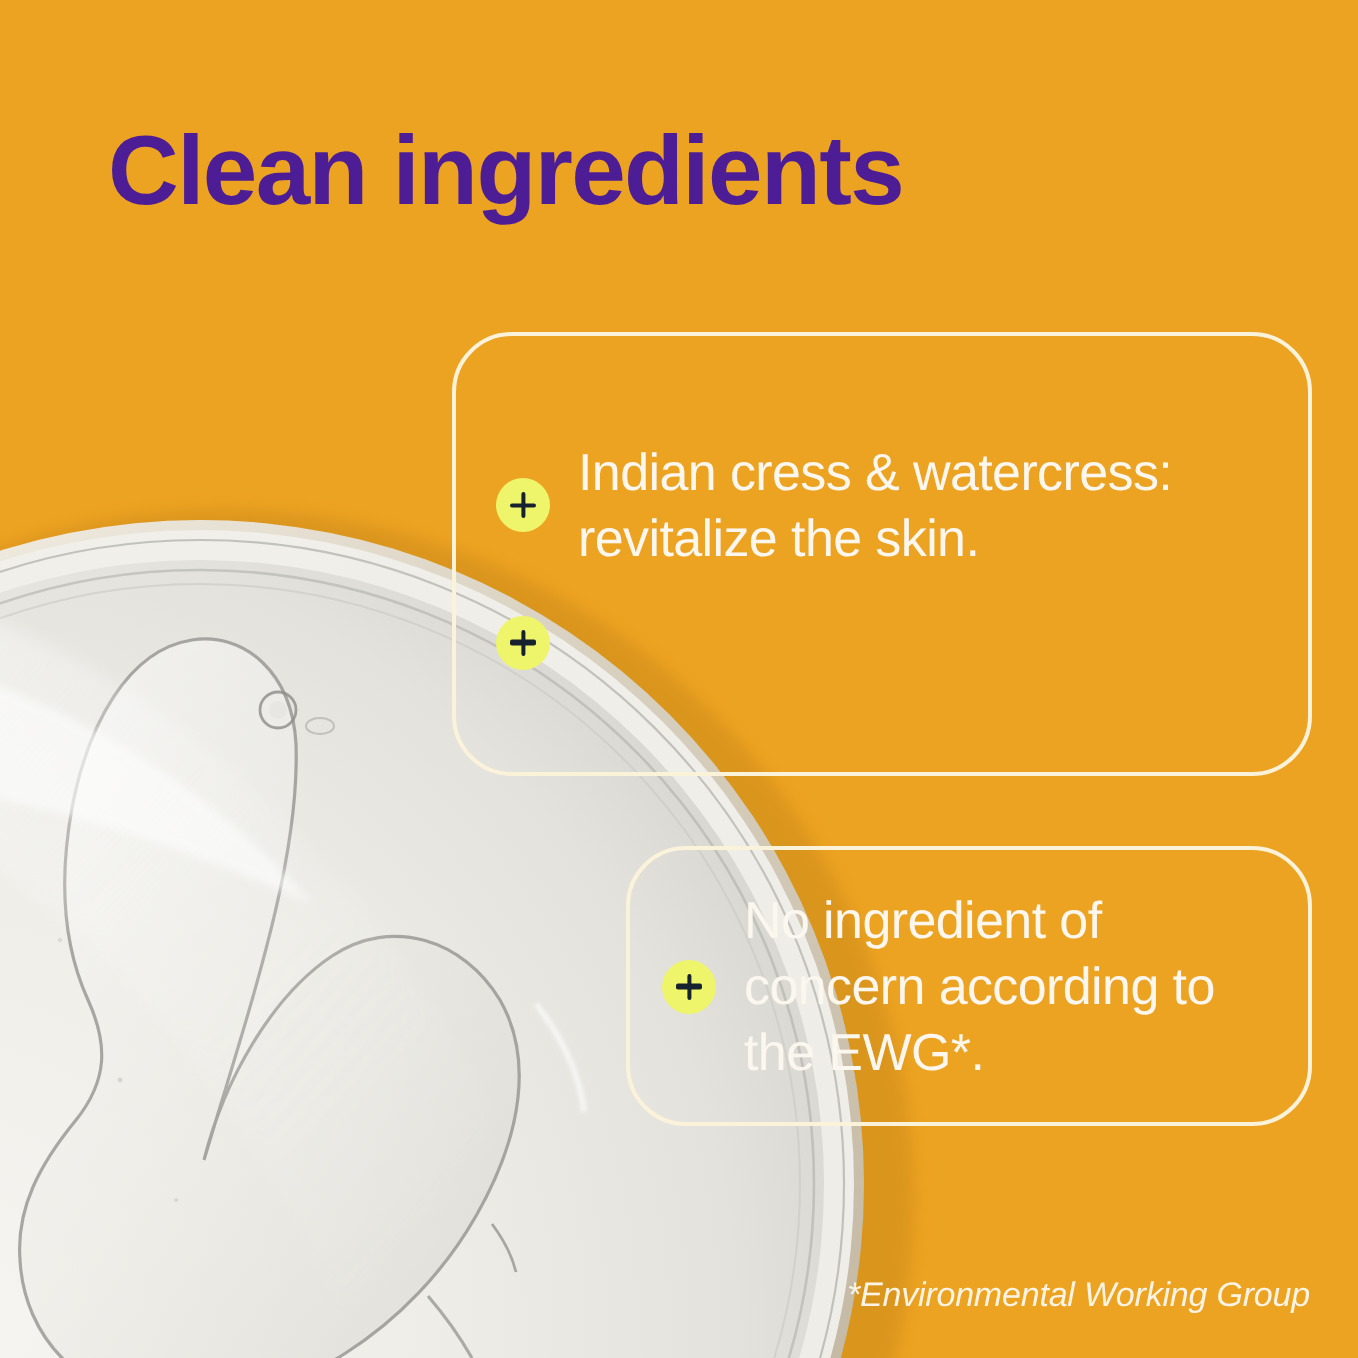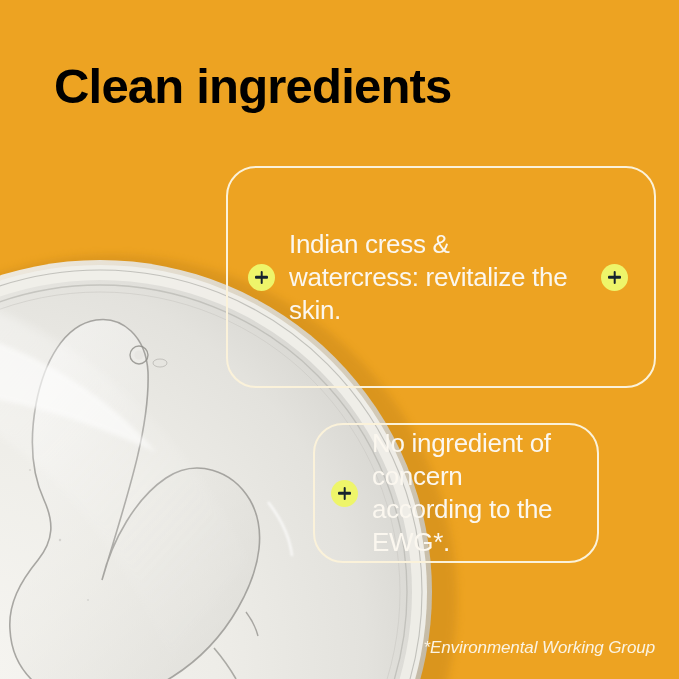--- a/index.html
+++ b/index.html
@@ -28,47 +28,47 @@
   }
 
   
   .poster-title {
     position: absolute;
     left: 54px;
     top: 26px;
     font-size: 49px;
     font-weight: 700;
     letter-spacing: -0.8px;
-    color: #000000;
+    color: #4c1d95;
     line-height: 1.12;
     white-space: nowrap;
   }
 
   
   .card {
     position: absolute;
     box-sizing: border-box;
     border: 2px solid #fbf2da;
     border-radius: 30px;
     display: flex;
-    flex-direction: row;
+    flex-direction: column;
     justify-content: center;
   }
   #card-ingredients {
     left: 226px;
     top: 166px;
     width: 430px;
     height: 222px;
     padding: 0 26px 0 20px;
     gap: 22px;
   }
   #card-ewg {
     left: 313px;
     top: 423px;
-    width: 286px;
+    width: 343px;
     height: 140px;
     padding: 0 22px 0 16px;
   }
 
   .bullet {
     display: flex;
     align-items: center;
     gap: 14px;
   }
   .badge {

